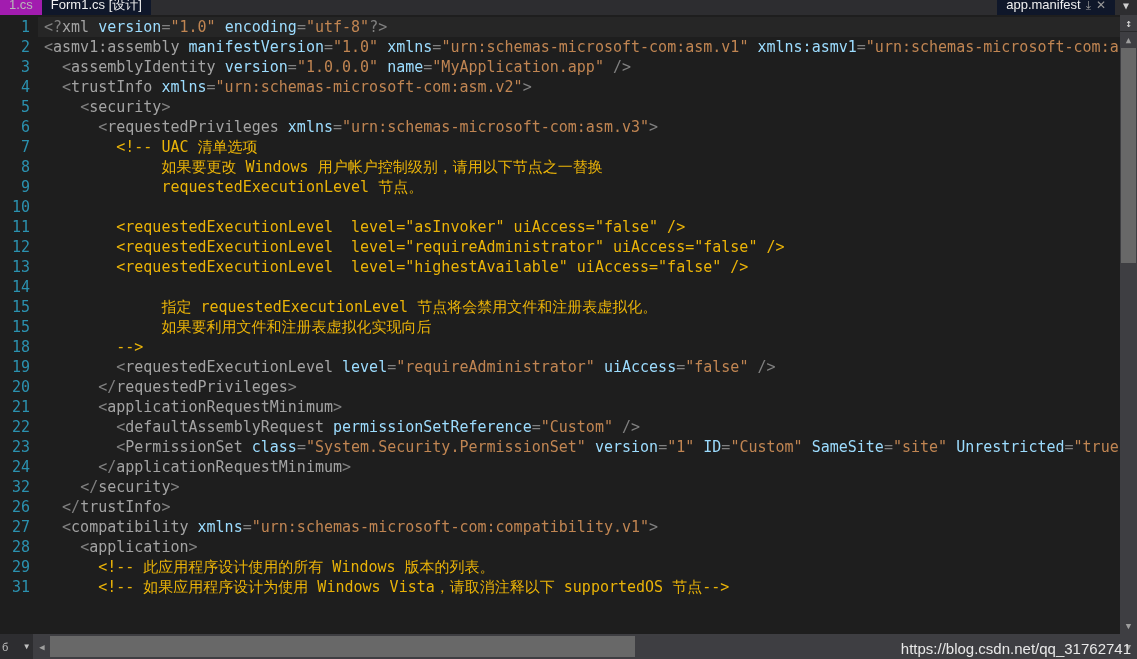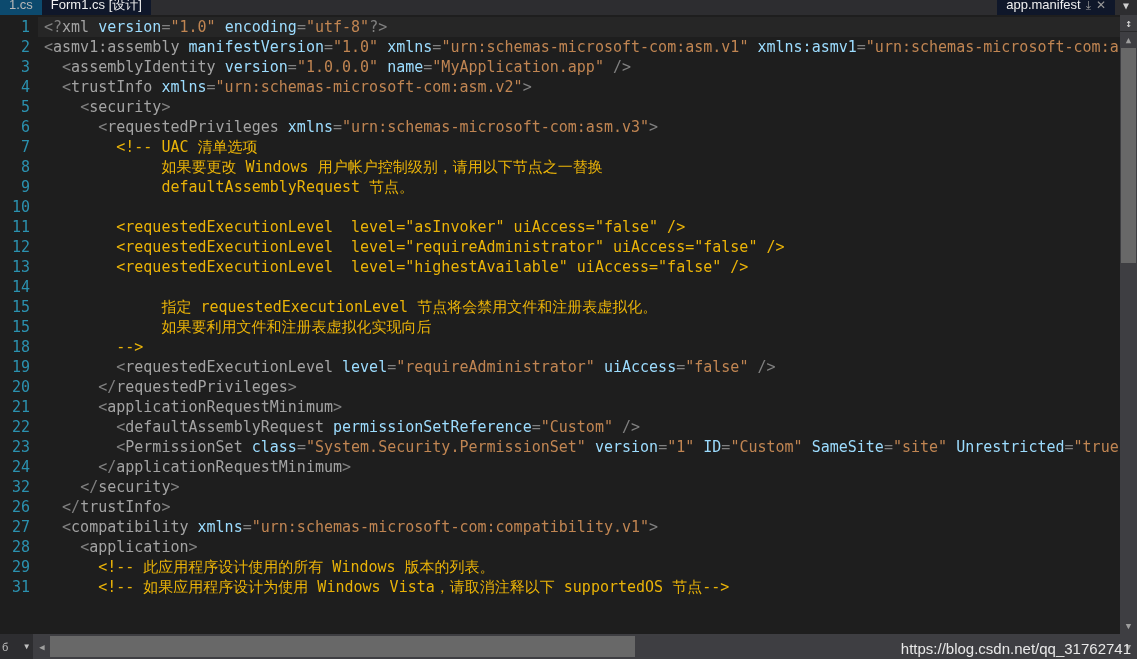--- a/index.html
+++ b/index.html
@@ -36,21 +36,21 @@
     display: flex;
     align-items: center;
     gap: 5px;
     padding: 0 9px;
     font-family: "Liberation Sans", sans-serif;
     font-size: 13px;
     color: #c8c8c8;
     white-space: nowrap;
     line-height: 1;
   }
-  .tab.inactive { background: #0c4a6e; color: #b8b8b8; }
+  .tab.inactive { background: #a21caf; color: #b8b8b8; }
   .tab.active   { background: #0f172a; color: #f0f0f0; }
   .tab-label { position: relative; top: -3px; }
   .tab-pin, .tab-close {
     position: relative; top: -3px;
     font-size: 12px; color: #9a9a9a;
   }
   .tab-spacer { flex: 1 1 auto; background: #2d2d30; height: 15px; }
   .tabstrip-overflow {
     width: 22px; height: 15px;
     background: #2d2d30;
@@ -226,21 +226,21 @@
 
     <div class="code-area" id="code-area">
         <div class="code-line current"><div class="ln-num">1</div><div class="ln-text"><span class="t-punct">&lt;?</span><span class="t-tag">xml</span><span class="t-plain"> </span><span class="t-attr">version</span><span class="t-punct">=</span><span class="t-val">"1.0"</span><span class="t-plain"> </span><span class="t-attr">encoding</span><span class="t-punct">=</span><span class="t-val">"utf-8"</span><span class="t-punct">?&gt;</span></div></div>
         <div class="code-line"><div class="ln-num">2</div><div class="ln-text"><span class="t-punct">&lt;</span><span class="t-tag">asmv1:assembly</span><span class="t-plain"> </span><span class="t-attr">manifestVersion</span><span class="t-punct">=</span><span class="t-val">"1.0"</span><span class="t-plain"> </span><span class="t-attr">xmlns</span><span class="t-punct">=</span><span class="t-val">"urn:schemas-microsoft-com:asm.v1"</span><span class="t-plain"> </span><span class="t-attr">xmlns:asmv1</span><span class="t-punct">=</span><span class="t-val">"urn:schemas-microsoft-com:a</span></div></div>
         <div class="code-line"><div class="ln-num">3</div><div class="ln-text"><span class="t-plain">  </span><span class="t-punct">&lt;</span><span class="t-tag">assemblyIdentity</span><span class="t-plain"> </span><span class="t-attr">version</span><span class="t-punct">=</span><span class="t-val">"1.0.0.0"</span><span class="t-plain"> </span><span class="t-attr">name</span><span class="t-punct">=</span><span class="t-val">"MyApplication.app"</span><span class="t-plain"> </span><span class="t-punct">/&gt;</span></div></div>
         <div class="code-line"><div class="ln-num">4</div><div class="ln-text"><span class="t-plain">  </span><span class="t-punct">&lt;</span><span class="t-tag">trustInfo</span><span class="t-plain"> </span><span class="t-attr">xmlns</span><span class="t-punct">=</span><span class="t-val">"urn:schemas-microsoft-com:asm.v2"</span><span class="t-punct">&gt;</span></div></div>
         <div class="code-line"><div class="ln-num">5</div><div class="ln-text"><span class="t-plain">    </span><span class="t-punct">&lt;</span><span class="t-tag">security</span><span class="t-punct">&gt;</span></div></div>
         <div class="code-line"><div class="ln-num">6</div><div class="ln-text"><span class="t-plain">      </span><span class="t-punct">&lt;</span><span class="t-tag">requestedPrivileges</span><span class="t-plain"> </span><span class="t-attr">xmlns</span><span class="t-punct">=</span><span class="t-val">"urn:schemas-microsoft-com:asm.v3"</span><span class="t-punct">&gt;</span></div></div>
         <div class="code-line"><div class="ln-num">7</div><div class="ln-text"><span class="t-comment">        &lt;!-- UAC 清单选项</span></div></div>
         <div class="code-line"><div class="ln-num">8</div><div class="ln-text"><span class="t-comment">             如果要更改 Windows 用户帐户控制级别，请用以下节点之一替换</span></div></div>
-        <div class="code-line"><div class="ln-num">9</div><div class="ln-text"><span class="t-comment">             defaultAssemblyRequest 节点。</span></div></div>
+        <div class="code-line"><div class="ln-num">9</div><div class="ln-text"><span class="t-comment">             requestedExecutionLevel 节点。</span></div></div>
         <div class="code-line"><div class="ln-num">10</div><div class="ln-text"><span class="t-comment"></span></div></div>
         <div class="code-line"><div class="ln-num">11</div><div class="ln-text"><span class="t-comment">        &lt;requestedExecutionLevel  level="asInvoker" uiAccess="false" /&gt;</span></div></div>
         <div class="code-line"><div class="ln-num">12</div><div class="ln-text"><span class="t-comment">        &lt;requestedExecutionLevel  level="requireAdministrator" uiAccess="false" /&gt;</span></div></div>
         <div class="code-line"><div class="ln-num">13</div><div class="ln-text"><span class="t-comment">        &lt;requestedExecutionLevel  level="highestAvailable" uiAccess="false" /&gt;</span></div></div>
         <div class="code-line"><div class="ln-num">14</div><div class="ln-text"><span class="t-comment"></span></div></div>
         <div class="code-line"><div class="ln-num">15</div><div class="ln-text"><span class="t-comment">             指定 requestedExecutionLevel 节点将会禁用文件和注册表虚拟化。</span></div></div>
         <div class="code-line"><div class="ln-num">15</div><div class="ln-text"><span class="t-comment">             如果要利用文件和注册表虚拟化实现向后</span></div></div>
         <div class="code-line"><div class="ln-num">18</div><div class="ln-text"><span class="t-comment">        --&gt;</span></div></div>
         <div class="code-line"><div class="ln-num">19</div><div class="ln-text"><span class="t-plain">        </span><span class="t-punct">&lt;</span><span class="t-tag">requestedExecutionLevel</span><span class="t-plain"> </span><span class="t-attr">level</span><span class="t-punct">=</span><span class="t-val">"requireAdministrator"</span><span class="t-plain"> </span><span class="t-attr">uiAccess</span><span class="t-punct">=</span><span class="t-val">"false"</span><span class="t-plain"> </span><span class="t-punct">/&gt;</span></div></div>
         <div class="code-line"><div class="ln-num">20</div><div class="ln-text"><span class="t-plain">      </span><span class="t-punct">&lt;/</span><span class="t-tag">requestedPrivileges</span><span class="t-punct">&gt;</span></div></div>

